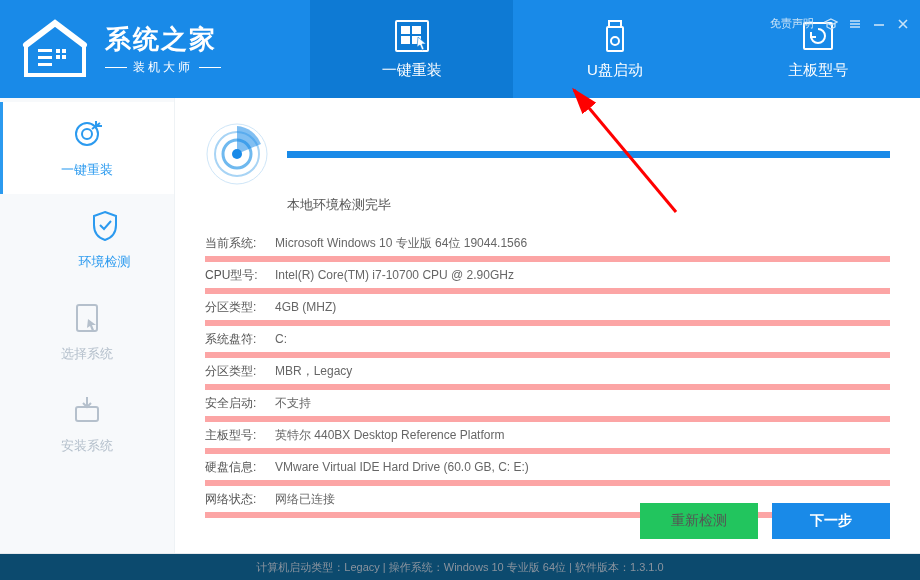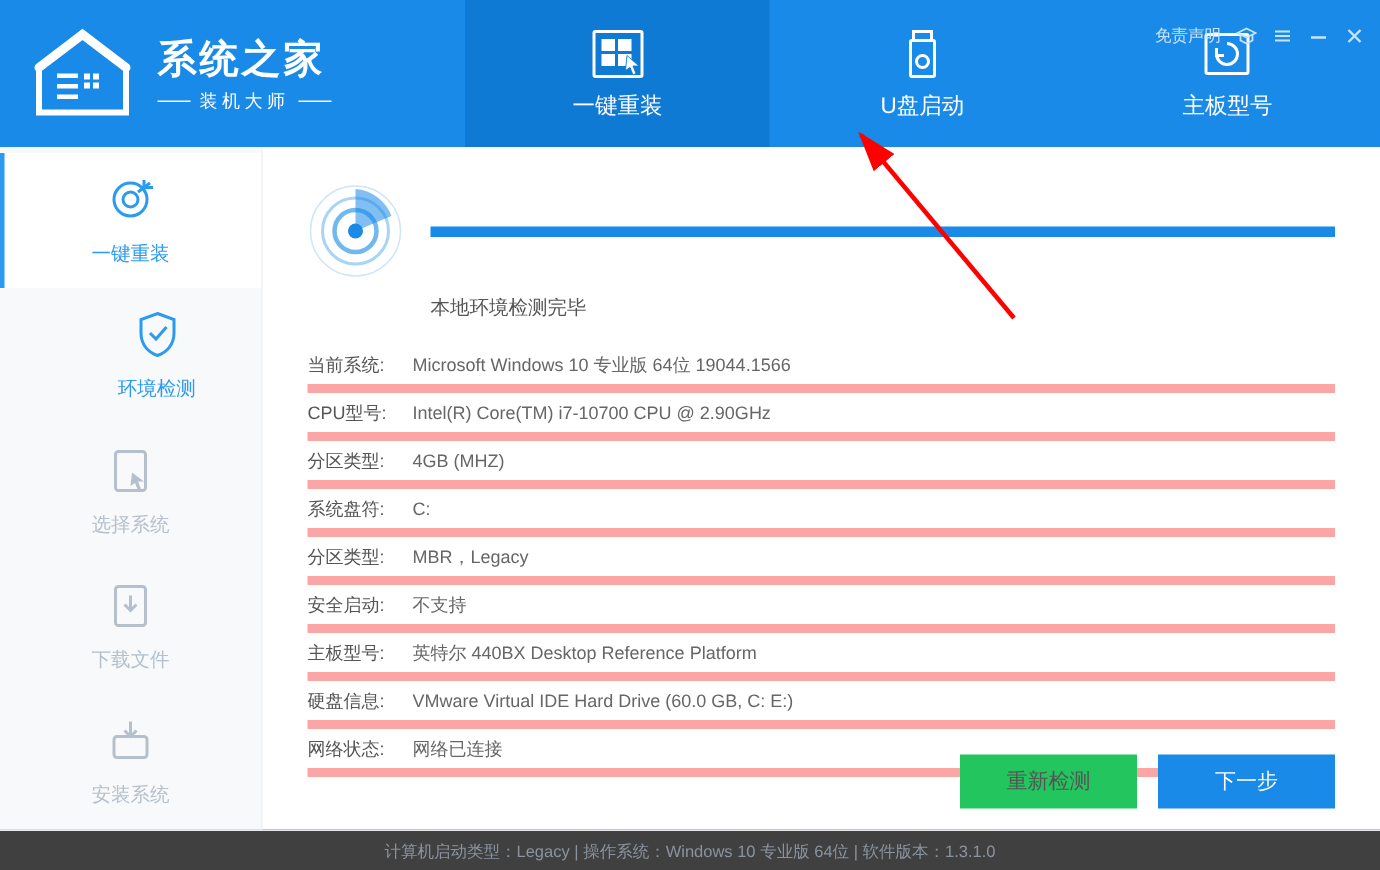--- a/index.html
+++ b/index.html
@@ -36,23 +36,23 @@
 .prog-label { font-size: 13px; color: #555; margin: 10px 0 16px 82px; }
 
 .rows { display: flex; flex-direction: column; }
 .row { display: flex; align-items: center; height: 32px; border-bottom: 6px solid #fca5a5; font-size: 12px; }
 .row .k { width: 70px; color: #555; }
 .row .v { color: #666; }
 
 .buttons { position: absolute; right: 30px; bottom: 14px; display: flex; gap: 14px; }
 .btn { width: 118px; height: 36px; border: none; font-size: 14px; cursor: pointer; }
 .btn-g { background: #22c55e; color: #555; font-family: Liberation Serif, serif; }
-.btn-b { background: #198ae8; color: #fff; }
-
-.footer { height: 27px; background: #404040; display: flex; align-items: center; justify-content: center; font-size: 11px; color: #8a939e; border-top: 1px solid #e6e9ed; }
+.btn-b { background: #198ae8; color: #fff; font-weight: bold; }
+
+.footer { height: 27px; background: #0c4a6e; display: flex; align-items: center; justify-content: center; font-size: 11px; color: #8a939e; border-top: 1px solid #e6e9ed; }
 
 .arrow { position: absolute; pointer-events: none; }
 </style>
 </head>
 <body>
 
 <div class="header">
   <div class="logo-area">
     <svg class="logo-icon" viewBox="0 0 70 60">
       <path d="M35 4 L64 26 L64 56 L6 56 L6 26 Z" fill="none" stroke="#fff" stroke-width="4"></path>
@@ -139,27 +139,20 @@
     </div>
     <div class="side-item">
       <svg viewBox="0 0 34 34">
           <rect x="7" y="4" width="20" height="26" rx="2" fill="none" stroke="#b5c0cc" stroke-width="2"></rect>
           <path d="M18 18 L26 24 L22 24 L24 29 L22 30 L20 25 L17 27 Z" fill="#b5c0cc"></path>
         </svg>
       <span>选择系统</span>
     </div>
     <div class="side-item">
       <svg viewBox="0 0 34 34">
-          <rect x="7" y="4" width="20" height="26" rx="2" fill="none" stroke="#b5c0cc" stroke-width="2"></rect>
-          <path d="M17 10 L17 20 M13 16 L17 20 L21 16" fill="none" stroke="#b5c0cc" stroke-width="2"></path>
-        </svg>
-      <span>下载文件</span>
-    </div>
-    <div class="side-item">
-      <svg viewBox="0 0 34 34">
           <rect x="6" y="14" width="22" height="14" rx="2" fill="none" stroke="#b5c0cc" stroke-width="2"></rect>
           <path d="M17 4 L17 14 M13 10 L17 14 L21 10" fill="none" stroke="#b5c0cc" stroke-width="2"></path>
         </svg>
       <span>安装系统</span>
     </div>
   </div>
 
   <div class="main">
     <div class="prog-row">
       <svg class="radar" viewBox="0 0 64 64">

